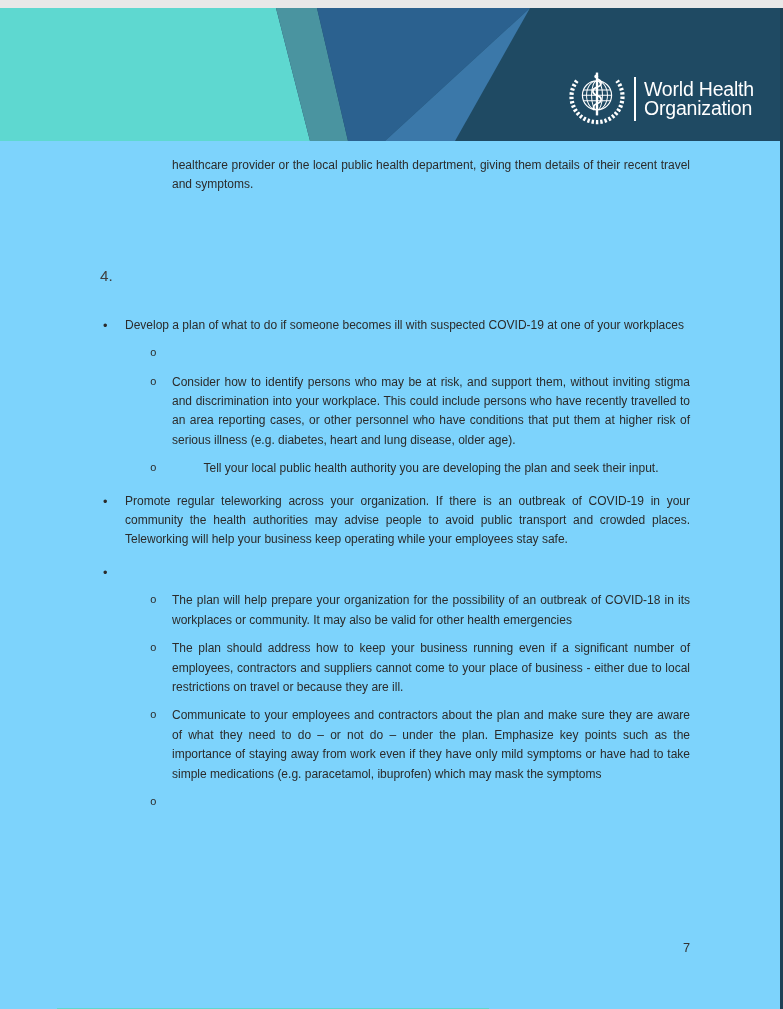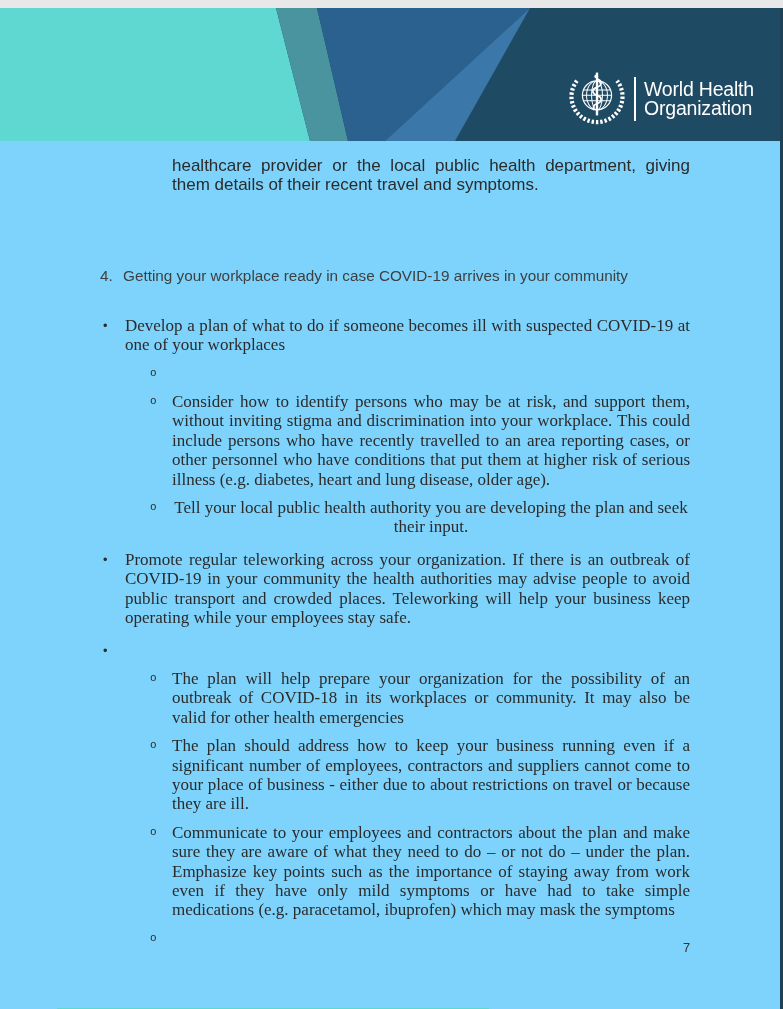--- a/index.html
+++ b/index.html
@@ -27,35 +27,35 @@
   .who-logo { position:absolute; left:566px; top:58px; height:66px; display:flex; align-items:center; }
   .who-emblem { width:62px; height:62px; display:block; }
   .logo-divider { width:2px; height:44px; background:#ffffff; margin:0 8px 0 6px; }
   .logo-text { color:#ffffff; font-size:19.5px; line-height:19.5px; letter-spacing:-0.2px; font-weight:400; white-space:nowrap; }
 
   
   .doc-body {
     position:absolute; left:0; top:133px; right:0;
     color:var(--body-text, #2B2B2B);
   }
-  .para { font-size:17px; line-height:19.4px; margin:0; text-align:justify; }
+  .para { font-size:12px; line-height:19.4px; margin:0; text-align:justify; }
   .intro { margin:15px 93px 0 172px; }
 
   .heading {
     display:flex; margin:70px 93px 0 100px;
     font-size:15.3px; line-height:22px; color:#3F3F3F; text-align:left;
   }
   .heading .h-num { flex:none; width:23px; }
 
   .b-row   { display:flex; padding:0 93px 0 103px; margin-top:13px; }
   .b-row.first { margin-top:29px; }
   .sub-row { display:flex; padding:0 93px 0 150px; margin-top:9px; }
   .marker  { flex:none; width:22px; font-size:12.8px; line-height:19.4px; }
   .sub-row .marker { font-family:"Liberation Mono", monospace; font-size:11px; line-height:19.4px; }
-  .b-text  { flex:1;font-family:Liberation Serif, serif; }
+  .b-text  { flex:1; }
   .one-line { text-align:center; }
 
   .page-number {
     position:absolute; top:932px; right:93px;
     font-size:12.8px; color:#333333;
   }
 
   
   .footer-bar {
     position:absolute; left:57px; bottom:0;
@@ -108,21 +108,20 @@
       </div>
     </div>
   </div>
 
   <div class="doc-body">
 
     <p class="para intro">healthcare provider or the local public health department, giving them details of their recent travel and symptoms.</p>
 
     <div class="heading">
       <span class="h-num">4.</span>
-      <span class="h-text">Getting your workplace ready in case COVID-19 arrives in your community</span>
     </div>
 
     <div class="b-row first">
       <span class="marker">•</span>
       <p class="para b-text">Develop a plan of what to do if someone becomes ill with suspected COVID-19 at one of your workplaces</p>
     </div>
     <div class="sub-row">
       <span class="marker">o</span>
     </div>
     <div class="sub-row">
@@ -141,21 +140,21 @@
 
     <div class="b-row">
       <span class="marker">•</span>
     </div>
     <div class="sub-row">
       <span class="marker">o</span>
       <p class="para b-text">The plan will help prepare your organization for the possibility of an outbreak of COVID-18 in its workplaces or community. It may also be valid for other health emergencies</p>
     </div>
     <div class="sub-row">
       <span class="marker">o</span>
-      <p class="para b-text">The plan should address how to keep your business running even if a significant number of employees, contractors and suppliers cannot come to your place of business - either due to about restrictions on travel or because they are ill.</p>
+      <p class="para b-text">The plan should address how to keep your business running even if a significant number of employees, contractors and suppliers cannot come to your place of business - either due to local restrictions on travel or because they are ill.</p>
     </div>
     <div class="sub-row">
       <span class="marker">o</span>
       <p class="para b-text">Communicate to your employees and contractors about the plan and make sure they are aware of what they need to do – or not do – under the plan. Emphasize key points such as the importance of staying away from work even if they have only mild symptoms or have had to take simple medications (e.g. paracetamol, ibuprofen) which may mask the symptoms</p>
     </div>
     <div class="sub-row">
       <span class="marker">o</span>
     </div>
 
   </div>

